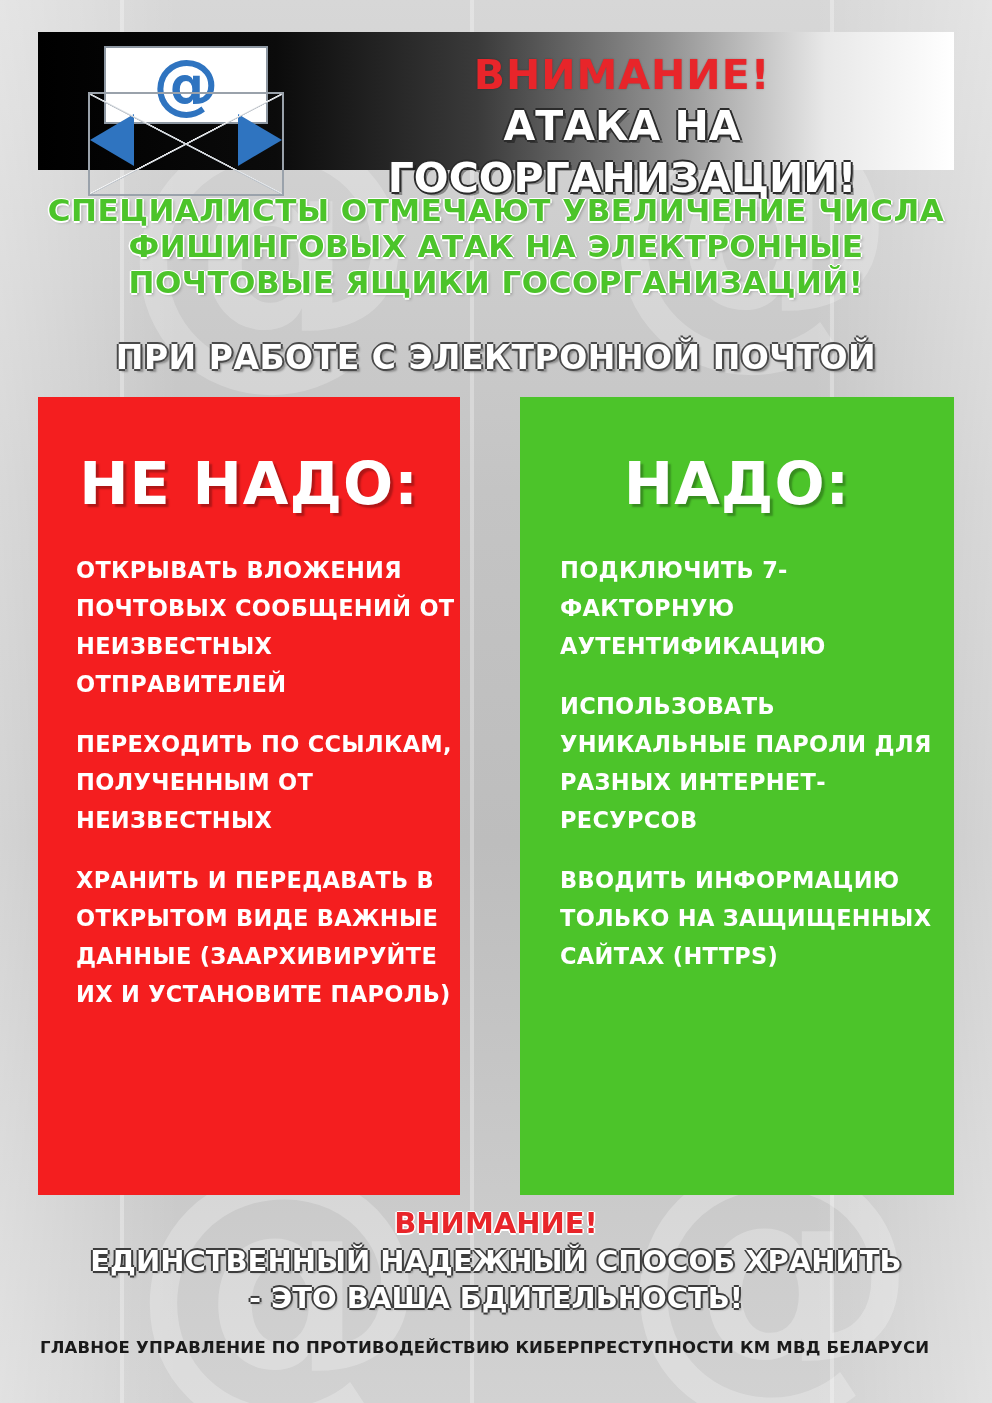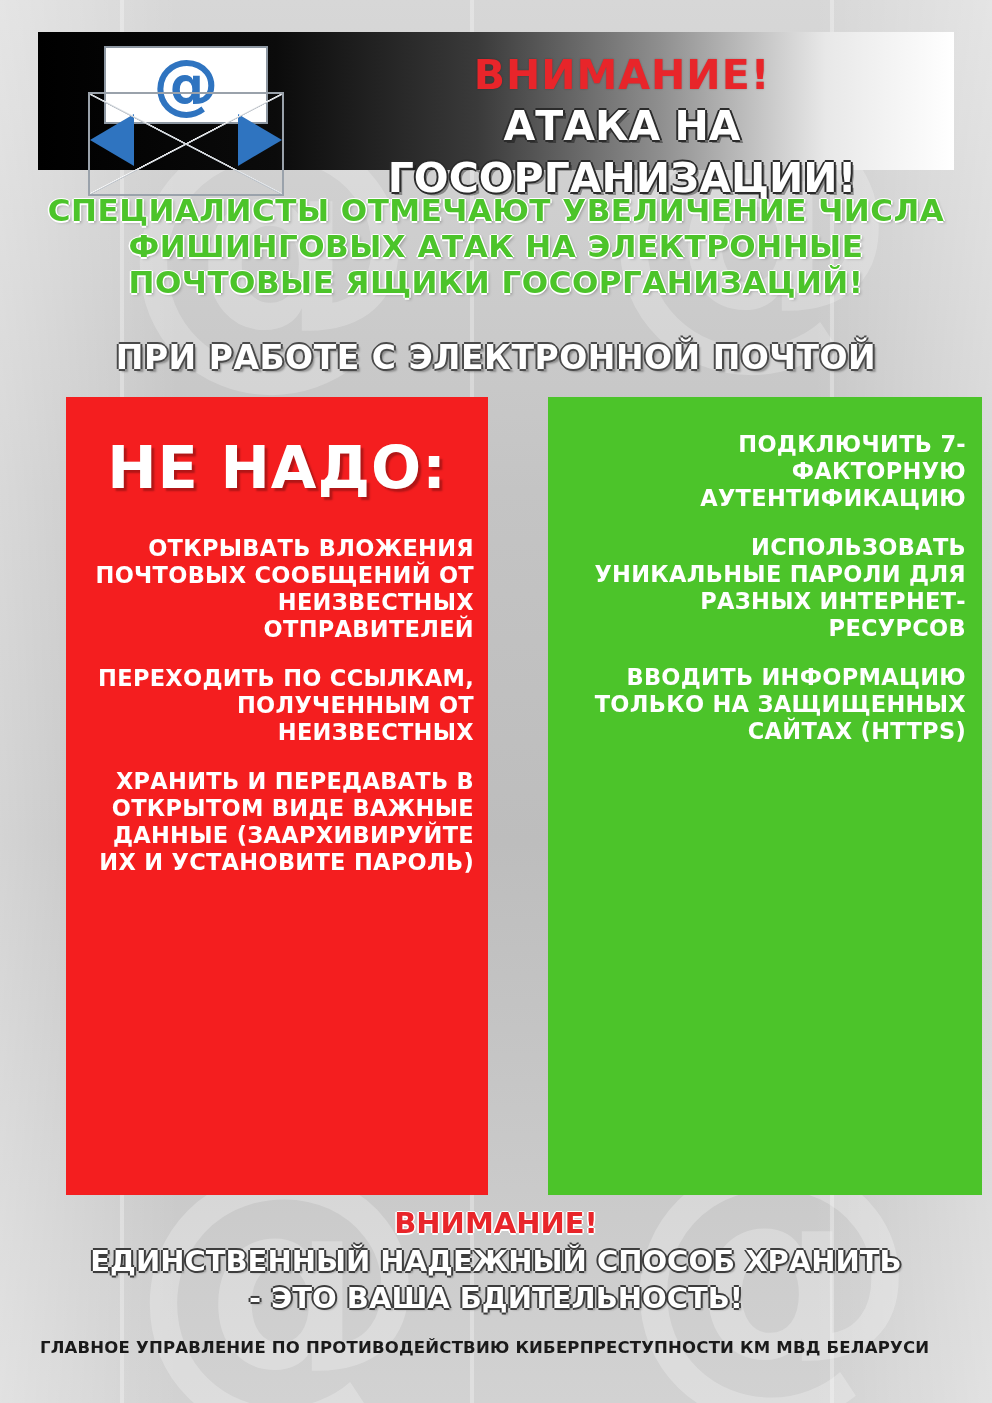--- a/index.html
+++ b/index.html
@@ -174,23 +174,22 @@
     text-shadow:
       -2px 0 0 #4a4a4a, 2px 0 0 #4a4a4a, 0 -2px 0 #4a4a4a, 0 2px 0 #4a4a4a,
       3px 3px 2px rgba(0,0,0,0.3);
     letter-spacing: 0.5px;
   }
 
   
   .panel {
     position: absolute;
     top: 397px;
-    padding: 0;
+    padding: 16px;
     box-sizing: border-box;
-    margin-left: 28px;
   }
   .panel-red {
     left: 38px;
     width: 422px;
     height: 798px;
     background: #f41e1f;
   }
   .panel-green {
     left: 520px;
     width: 434px;
@@ -213,24 +212,23 @@
     padding: 0;
     list-style: none;
   }
   .panel-red .panel-list { margin: 34px 0 0 22px; width: 386px; }
   .panel-green .panel-list { margin: 34px 0 0 24px; width: 394px; }
   .panel-list li {
     color: #ffffff;
     font-family: "DejaVu Sans", sans-serif;
     font-weight: bold;
     font-size: 22.5px;
-    line-height: 27px;
+    line-height: 38px;
     letter-spacing: 0.3px;
     margin-bottom: 22px;
-    text-align: right;
   }
 
   
   .foot-warn {
     position: absolute;
     left: 46px;
     top: 1206px;
     width: 900px;
     text-align: center;
     font-family: "DejaVu Sans", sans-serif;
@@ -304,20 +302,21 @@
   <div class="panel panel-red">
     <div class="panel-title">НЕ НАДО:</div>
     <ul class="panel-list">
       <li>ОТКРЫВАТЬ ВЛОЖЕНИЯ ПОЧТОВЫХ СООБЩЕНИЙ ОТ НЕИЗВЕСТНЫХ ОТПРАВИТЕЛЕЙ</li>
       <li>ПЕРЕХОДИТЬ ПО ССЫЛКАМ, ПОЛУЧЕННЫМ ОТ НЕИЗВЕСТНЫХ</li>
       <li>ХРАНИТЬ И ПЕРЕДАВАТЬ В ОТКРЫТОМ ВИДЕ ВАЖНЫЕ ДАННЫЕ (ЗААРХИВИРУЙТЕ ИХ И УСТАНОВИТЕ ПАРОЛЬ)</li>
     </ul>
   </div>
 
   <div class="panel panel-green">
+    <div class="panel-title">НАДО:</div>
     <ul class="panel-list">
       <li>ПОДКЛЮЧИТЬ 7-ФАКТОРНУЮ АУТЕНТИФИКАЦИЮ</li>
       <li>ИСПОЛЬЗОВАТЬ УНИКАЛЬНЫЕ ПАРОЛИ ДЛЯ РАЗНЫХ ИНТЕРНЕТ-РЕСУРСОВ</li>
       <li>ВВОДИТЬ ИНФОРМАЦИЮ ТОЛЬКО НА ЗАЩИЩЕННЫХ САЙТАХ (HTTPS)</li>
     </ul>
   </div>
 
   <div class="foot-warn">ВНИМАНИЕ!</div>
   <div class="foot-main">
     <div>ЕДИНСТВЕННЫЙ НАДЕЖНЫЙ СПОСОБ ХРАНИТЬ</div>

